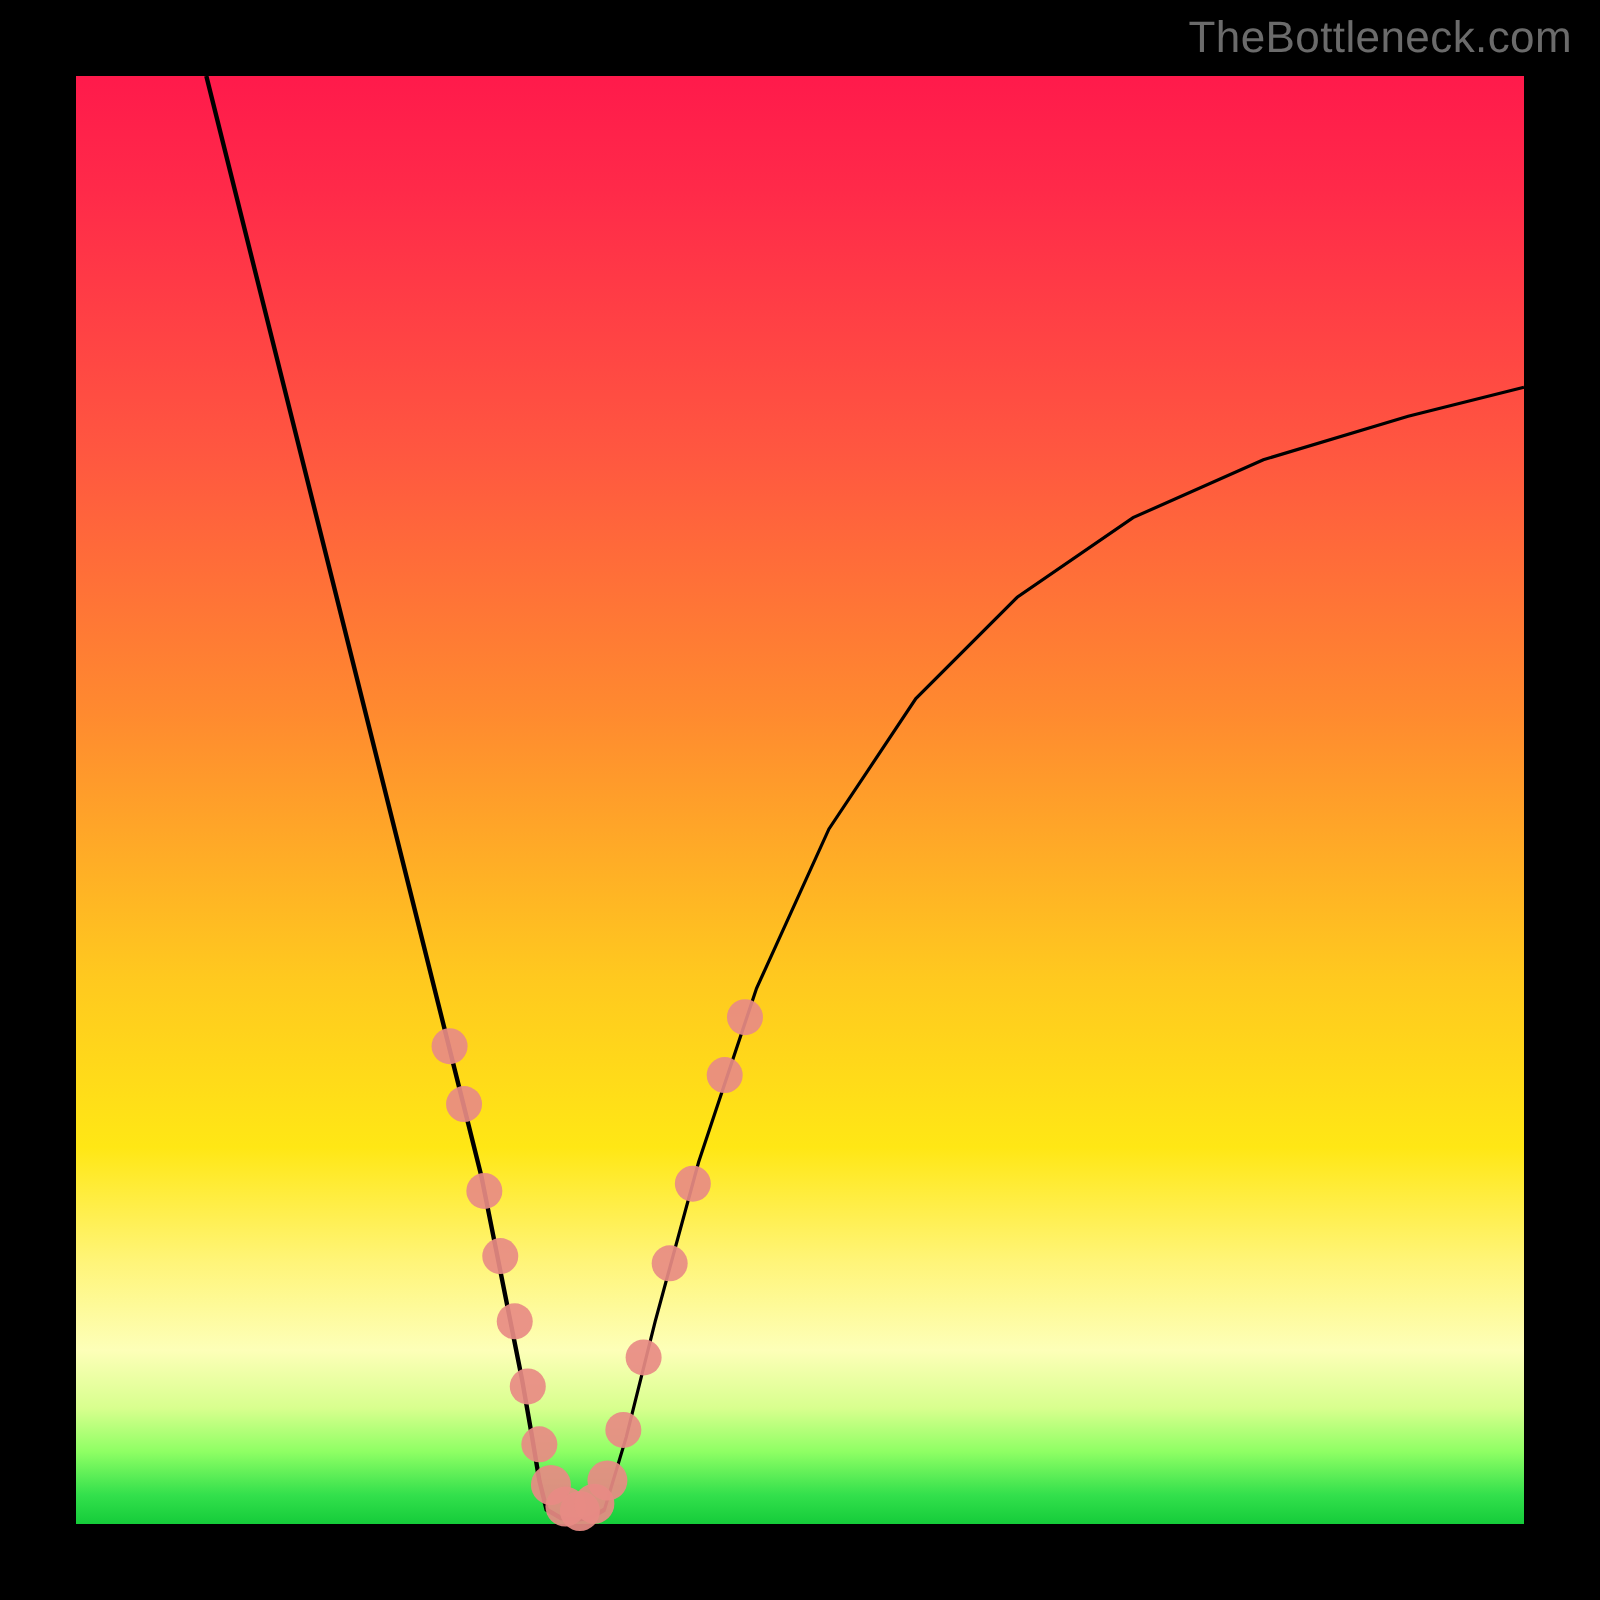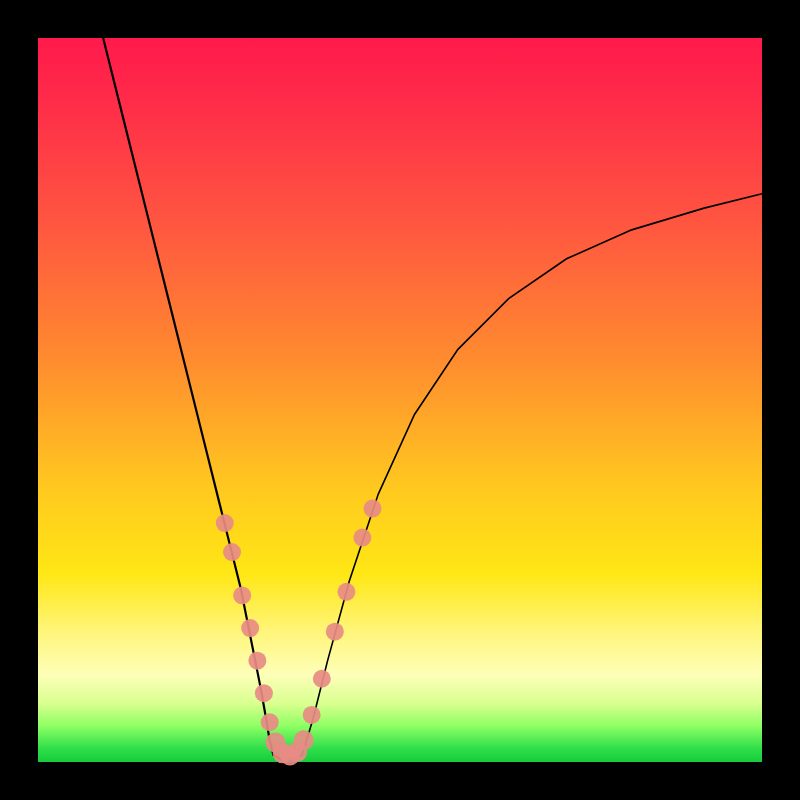--- a/index.html
+++ b/index.html
@@ -67,20 +67,21 @@
     stroke-width: 2.2;
   }
   .curve-path.right {
     stroke-width: 1.6;
   }
 </style>
 </head>
 <body>
 
 <div class="frame">
+  <div class="watermark">TheBottleneck.com</div>
   <div class="plot-area">
     <svg class="curve" viewBox="0 0 724 724">
       <g id="curves">
           <path class="curve-path" d="M65.16 0.00 L86.88 86.88 L108.60 173.76 L130.32 260.64 L152.04 347.52 L166.52 405.44 L181.00 463.36 L191.86 506.80 L202.72 550.24 L209.96 586.44 L217.20 622.64 L222.99 651.60 L228.06 680.56 L231.68 702.28 L235.30 716.76 L242.54 721.10 L249.78 721.83 L257.02 721.10 L264.26 716.76 "></path>
           <path class="curve-path right" d="M235.30 716.76 L242.54 721.10 L249.78 721.83 L257.02 721.10 L264.26 716.76 L275.12 680.56 L289.60 622.64 L311.32 543.00 L340.28 456.12 L376.48 376.48 L419.92 311.32 L470.60 260.64 L528.52 220.82 L593.68 191.86 L666.08 170.14 L724.00 155.66 "></path>
         </g>
       <g id="dots">
           <circle cx="186.79" cy="485.08" r="9" class="dot"></circle>
           <circle cx="194.03" cy="514.04" r="9" class="dot"></circle>
           <circle cx="204.17" cy="557.48" r="9" class="dot"></circle>

